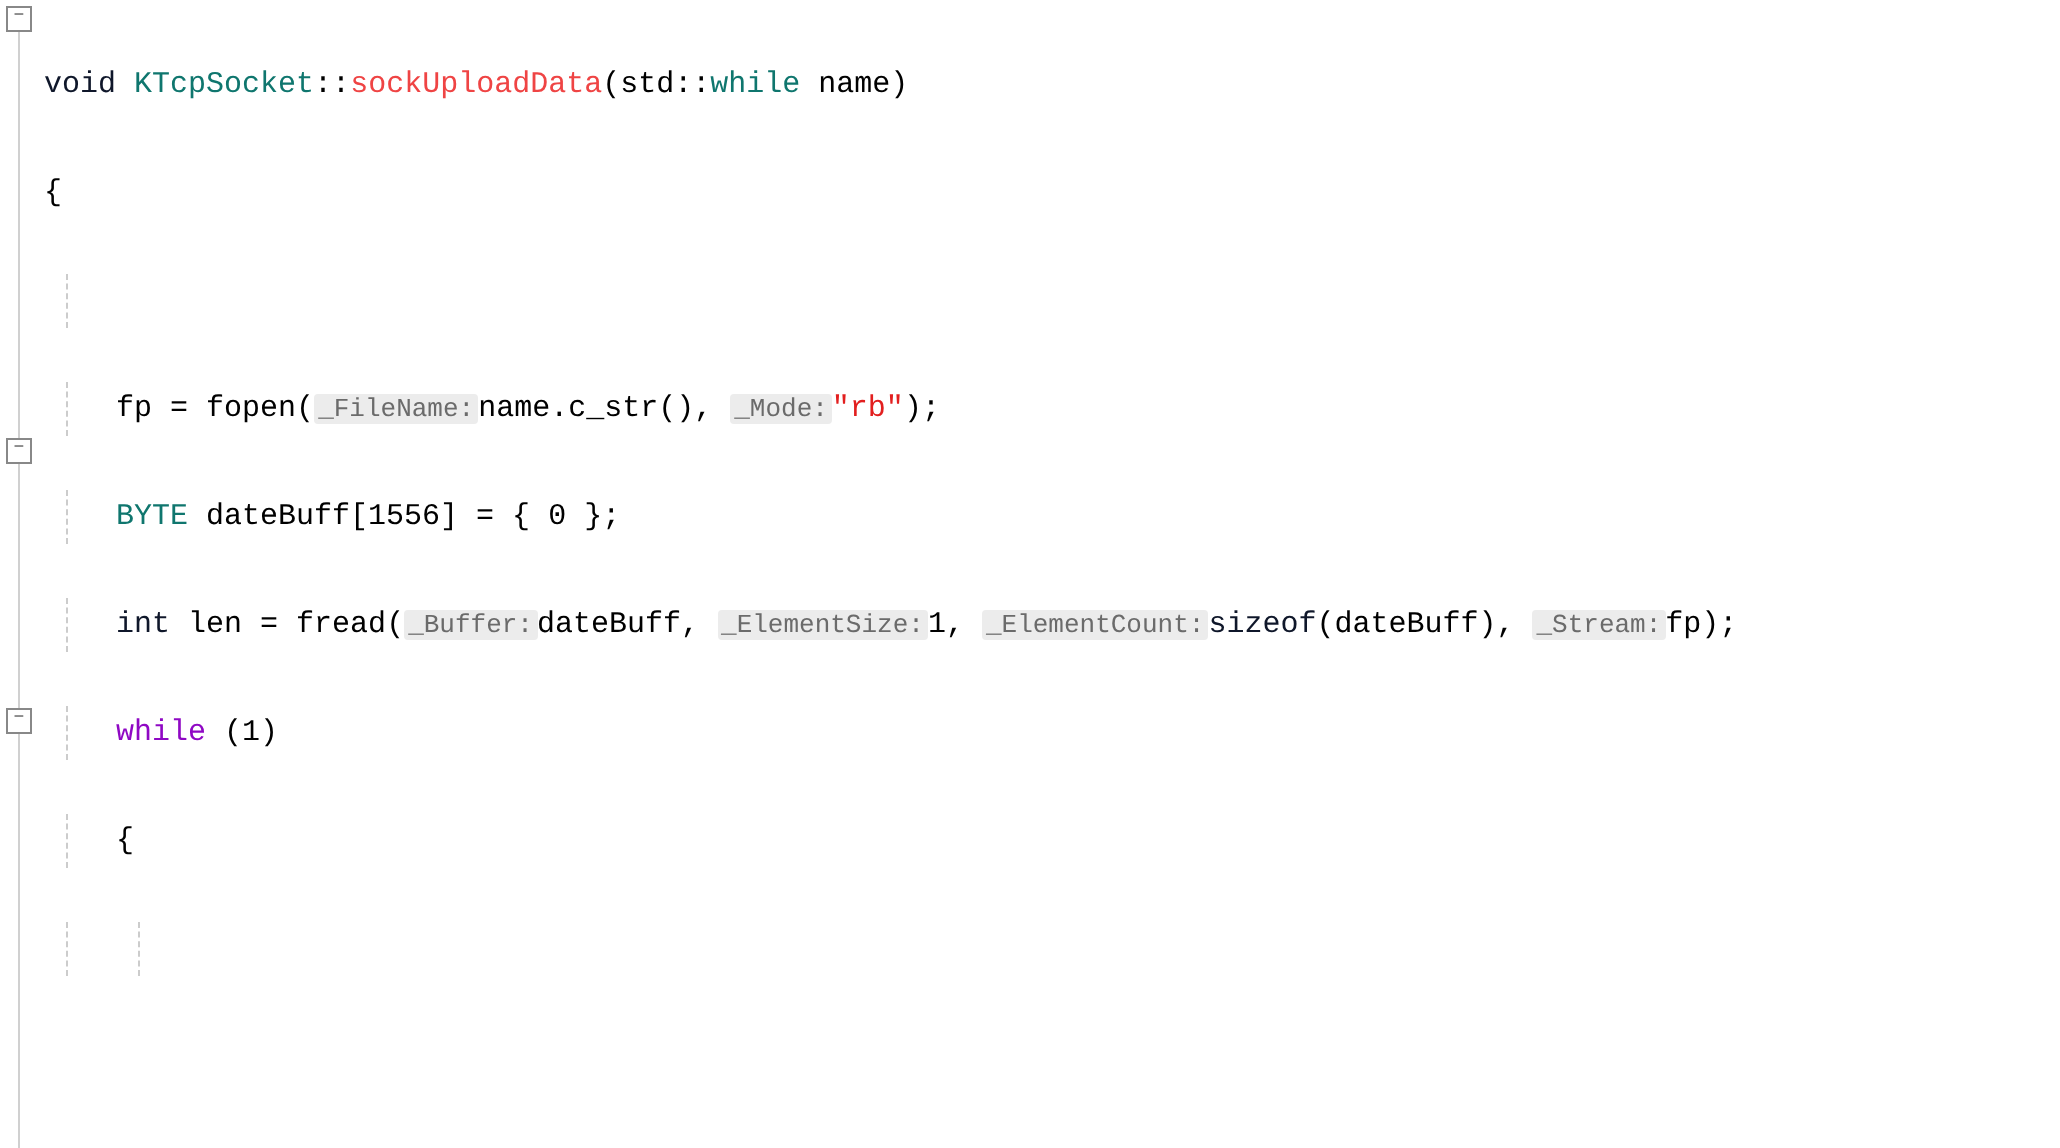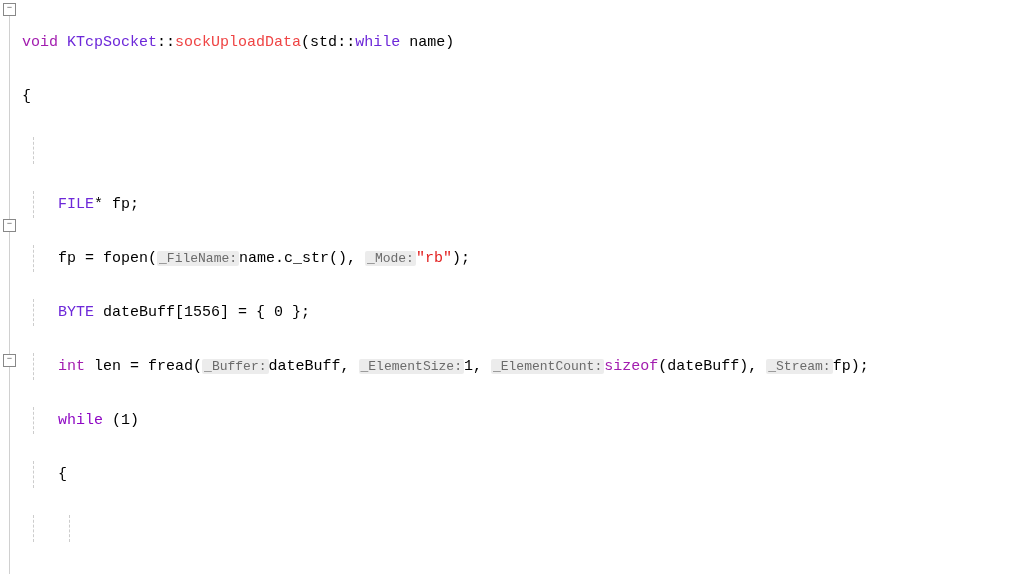--- a/index.html
+++ b/index.html
@@ -52,26 +52,26 @@
     white-space: pre;
     color: #000;
   }
   .line { display: block; height: 27px; position: relative; }
   .guide {
     position: absolute;
     top: 0;
     bottom: 0;
     border-left: 1px dashed #ccc;
   }
-  .kw     { color: #a21caf; }
+  .kw     { color: #0f172a; }
   .str    { color: #e21f1f; }
   .op     { color: #000000; }
   .purple { color: #8f08c4; }
   .brown  { color: #ef4444; }
-  .teal   { color: #6d28d9; }
+  .teal   { color: #0f766e; }
   .hint {
     background: #ececec;
     color: #6b6b6b;
     border-radius: 2px;
     padding: 0 2px;
     font-size: 13px;
   }
 </style>
 </head>
 <body>
@@ -81,21 +81,20 @@
     <div class="fold-line"></div>
     <div class="fold-box" style="top:3px"></div>
     <div class="fold-box" style="top:219px"></div>
     <div class="fold-box" style="top:354px"></div>
   </div>
 
   <div class="code">
 <span class="line"><span class="kw">void</span> <span class="teal">KTcpSocket</span><span>::</span><span class="brown">sockUploadData</span><span>(</span><span>std</span><span>::</span><span class="teal">while</span><span class="op"> name</span><span>)</span></span>
 <span class="line"><span>{</span></span>
 <span class="line"><span class="guide" style="left:11px"></span></span>
-<span class="line"><span class="guide" style="left:11px"></span>    <span class="teal">FILE</span><span>* fp;</span></span>
 <span class="line"><span class="guide" style="left:11px"></span>    <span>fp = </span><span>fopen</span><span>(</span><span class="hint">_FileName:</span><span>name</span><span>.c_str(), </span><span class="hint">_Mode:</span><span class="str">"rb"</span><span>);</span></span>
 <span class="line"><span class="guide" style="left:11px"></span>    <span class="teal">BYTE</span><span> dateBuff[1556] = { </span><span>0</span><span> };</span></span>
 <span class="line"><span class="guide" style="left:11px"></span>    <span class="kw">int</span><span> len = </span><span>fread</span><span>(</span><span class="hint">_Buffer:</span><span>dateBuff, </span><span class="hint">_ElementSize:</span><span>1</span><span>, </span><span class="hint">_ElementCount:</span><span class="kw">sizeof</span><span>(dateBuff), </span><span class="hint">_Stream:</span><span>fp</span><span>);</span></span>
 <span class="line"><span class="guide" style="left:11px"></span>    <span class="purple">while</span><span> (1)</span></span>
 <span class="line"><span class="guide" style="left:11px"></span>    <span>{</span></span>
 <span class="line"><span class="guide" style="left:11px"></span><span class="guide" style="left:47px"></span></span>
 
 
 
 

